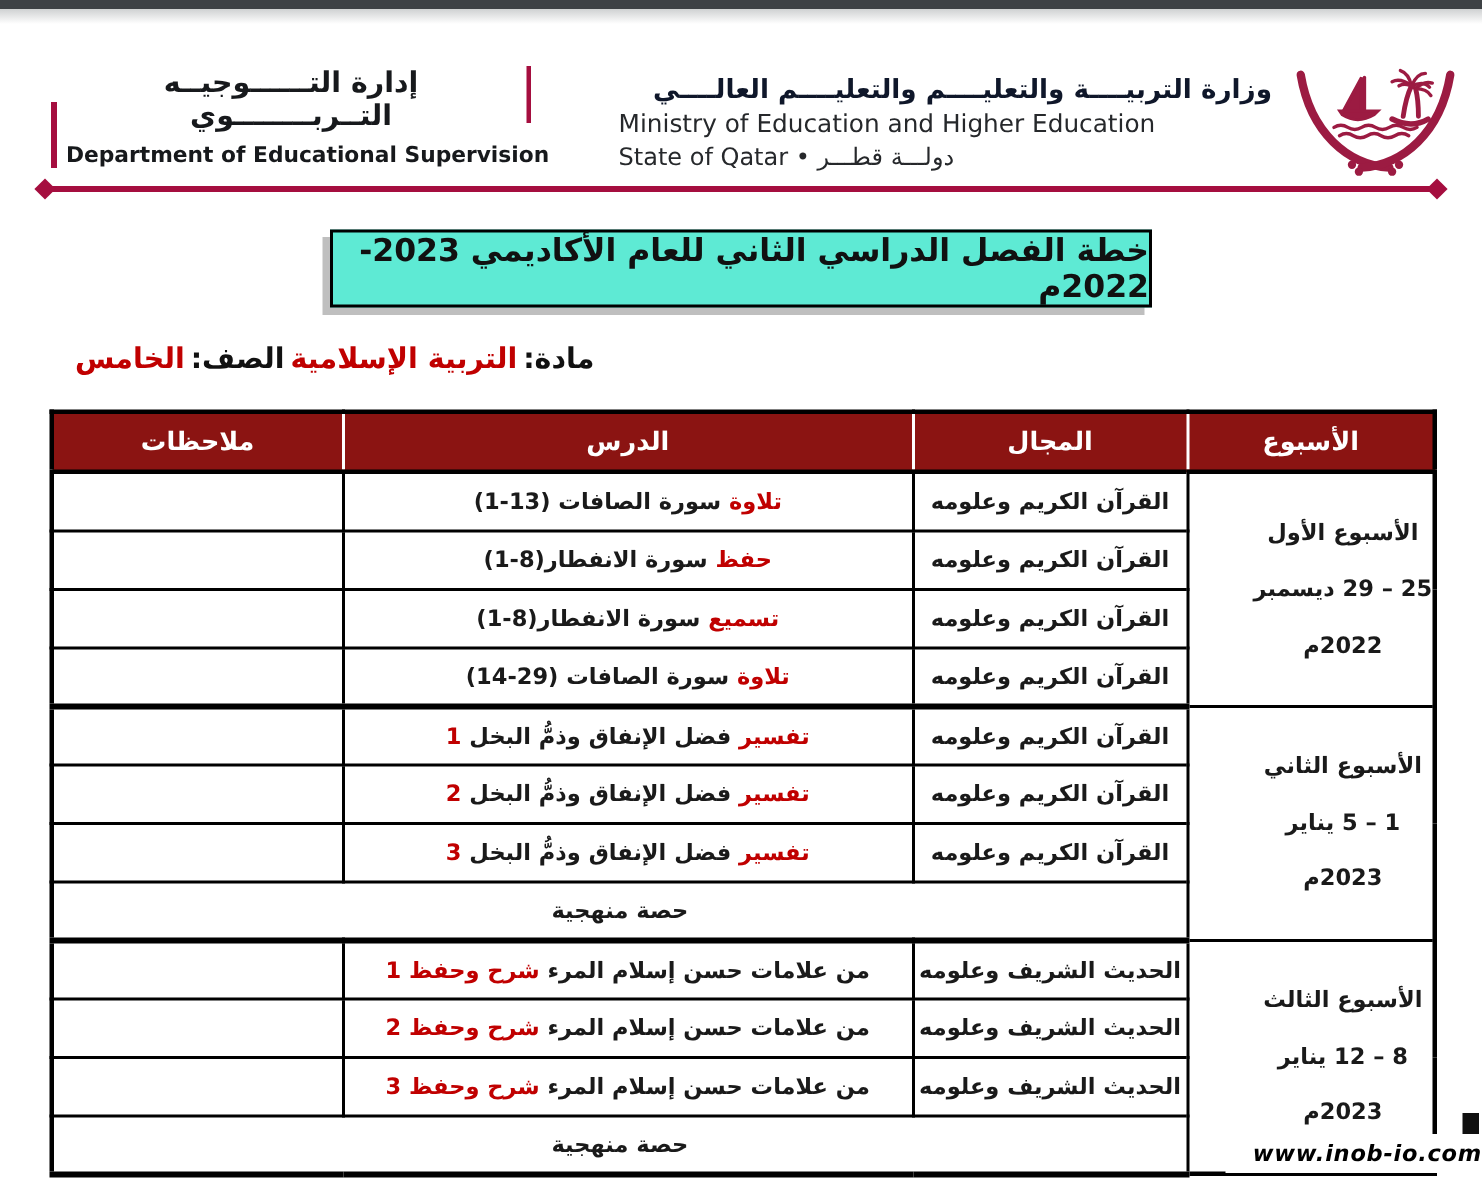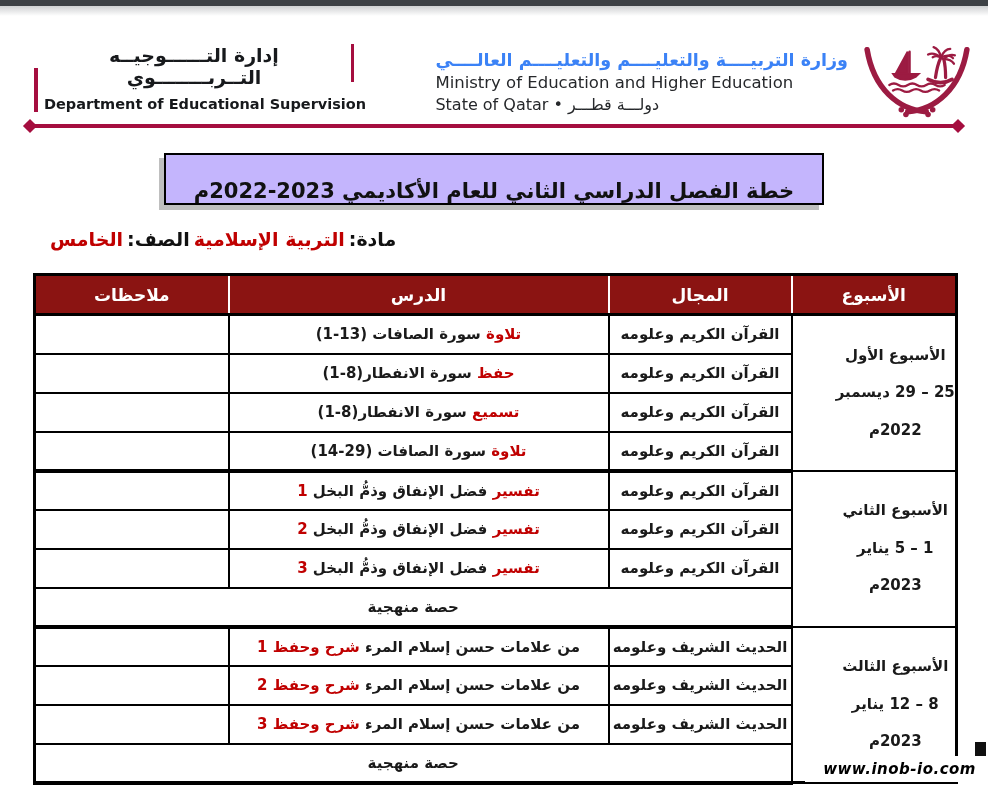--- a/index.html
+++ b/index.html
@@ -21,35 +21,35 @@
   
   .dept{position:absolute;left:44px;top:44px;width:300px;text-align:center;}
   .dept-ar{direction:rtl;font-size:19px;font-weight:bold;color:#17191c;letter-spacing:0px;text-align:center;}
   .dept-en{font-size:14.5px;font-weight:bold;color:#17191c;margin-top:8px;white-space:nowrap;}
   .bar{position:absolute;width:3.5px;background:var(--accent_line);}
   .bar.r{right:-10px;top:0px;height:38px;}
   .bar.l{left:-10px;top:24px;height:44px;}
 
   .ministry{position:absolute;right:12px;top:24px;display:flex;flex-direction:row-reverse;align-items:flex-start;gap:10px;}
   .min-text{direction:rtl;text-align:left;margin-top:26px;}
-  .min-ar{font-size:17.5px;font-weight:bold;color:#3b82f6;white-space:nowrap;}
+  .min-ar{font-size:17.5px;font-weight:bold;color:#0f172a;white-space:nowrap;margin-left:23px;}
   .min-en{direction:ltr;font-size:16.5px;font-weight:500;color:#26282b;margin-top:3px;white-space:nowrap;}
   .min-state{direction:rtl;font-size:16px;color:#26282b;margin-top:3px;font-weight:500;}
   .emblem{width:118px;height:96px;}
 
   
   .divider{position:absolute;left:30px;top:124px;width:928px;height:4px;background:var(--accent_line);}
   .divider::before,.divider::after{content:"";position:absolute;top:-3px;width:10px;height:10px;background:var(--accent_line);transform:rotate(45deg);}
   .divider::before{left:-5px;}
   .divider::after{right:-5px;}
 
   
-  .title-box{position:absolute;left:50%;transform:translateX(-50%);top:153px;width:660px;height:52px;
-    border:2.5px solid #000;background:#c4b5fd;box-shadow:-5px 5px 0 0 #bfbfbf;
-    display:flex;align-items:flex-end;justify-content:center;}
+  .title-box{position:absolute;left:50%;transform:translateX(-50%);top:153px;width:548px;height:52px;
+    border:2.5px solid #000;background:#5eead4;box-shadow:-5px 5px 0 0 #bfbfbf;
+    display:flex;align-items:center;justify-content:center;}
   .title-box .t{direction:rtl;font-size:21px;font-weight:bold;color:#111;}
 
   .subject-line{position:absolute;left:0;top:228px;width:100%;text-align:left;direction:rtl;font-size:19px;font-weight:bold;color:#111;margin-left:48px;}
   .subject-line span{margin:0 2px;}
   .red{color:var(--red_text);}
 
   
   table.plan{position:absolute;left:33px;top:273px;width:922px;border-collapse:collapse;table-layout:fixed;
     border:3px solid #000;font-family:"DejaVu Sans", sans-serif;}
   table.plan th{background:var(--maroon_header);color:#ffffff;font-size:17px;font-weight:bold;height:40px;
@@ -58,21 +58,21 @@
     font-size:15px;font-weight:bold;color:#1a1a1a;background:#fff;}
   td.week{background:var(--pink_light);font-size:16px;}
   td.week .week-line{line-height:2.5;margin-left:43px;}
   td.week .week-line:empty{display:none;}
   td.method{background:var(--pink_dark);font-size:16px;}
   tr.grp-end td{border-bottom:4px solid #000;}
   td.lesson span{white-space:pre-wrap;}
 
   
   .wm-nub{position:absolute;right:2px;bottom:34px;width:11px;height:14px;background:#101010;}
-  .watermark{position:absolute;right:0;bottom:8px;background:#fff;padding:4px 12px 4px 18px;
+  .watermark{position:absolute;right:0;bottom:8px;background:#fff;padding:4px 0 4px 18px;
     font-size:15px;font-weight:bold;font-style:italic;color:#000;letter-spacing:0.5px;}
 </style>
 </head>
 <body>
 
 <div class="page">
   <div class="topbar"></div>
   <div class="topfade"></div>
 
   <div class="dept">

